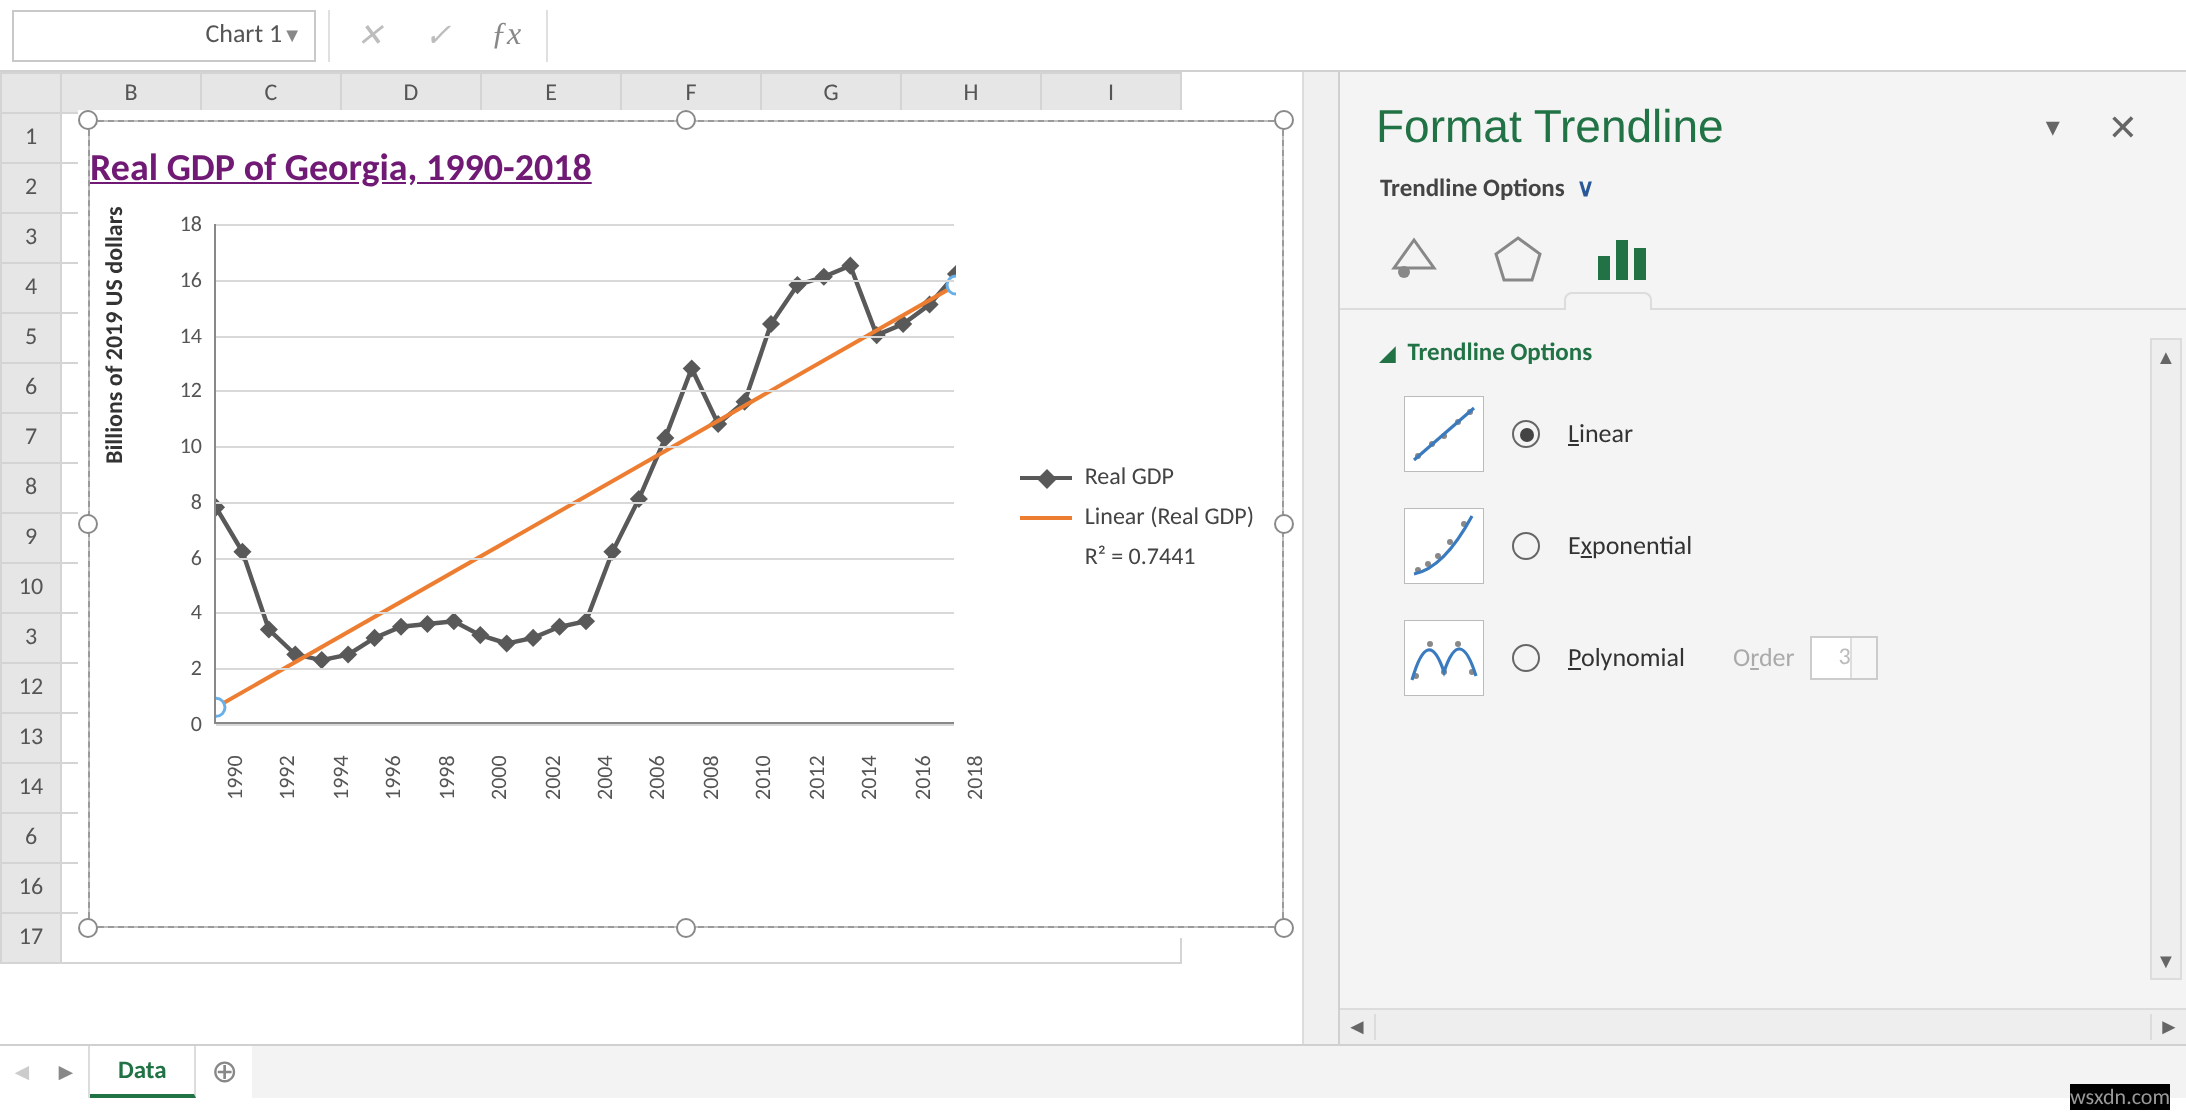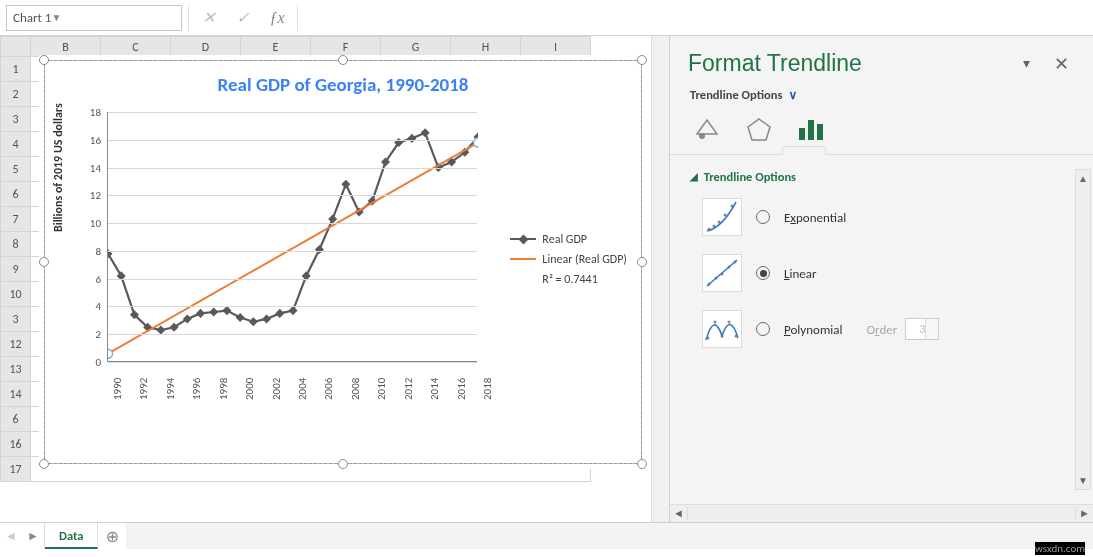--- a/index.html
+++ b/index.html
@@ -18,29 +18,29 @@
   .formula-bar {
     display: flex;
     align-items: center;
     height: 36px;
     border-bottom: 1px solid #d0d0d0;
     background: #fff;
     padding: 4px 6px;
     gap: 6px;
   }
   .name-box {
-    width: 176px;
+    width: 152px;
     height: 26px;
     border: 1px solid #c8c8c8;
     display: flex;
     align-items: center;
     padding: 0 6px;
     font-size: 13px;
     color: #555;
-    justify-content: flex-start;
+    justify-content: flex-end;
   }
   .name-box .drop { color: #888; font-size: 10px; }
   .fx-btn {
     width: 28px; height: 26px;
     display: flex; align-items: center; justify-content: center;
     color: #a0a0a0;
     font-style: italic;
     font-family: "Times New Roman", serif;
     font-size: 16px;
   }
@@ -121,26 +121,26 @@
     background:#fff; border:1px solid #8a8a8a; border-radius:50%;
   }
   .h-nw{top:-6px;left:-6px}.h-ne{top:-6px;right:-6px}
   .h-sw{bottom:-6px;left:-6px}.h-se{bottom:-6px;right:-6px}
   .h-n{top:-6px;left:50%;margin-left:-5px}
   .h-s{bottom:-6px;left:50%;margin-left:-5px}
   .h-w{left:-6px;top:50%;margin-top:-5px}
   .h-e{right:-6px;top:50%;margin-top:-5px}
 
   .chart-title {
-    text-align:center;
     font-weight:bold;
     font-size:19px;
-    color:#3b82f6;
+    color:#701a75;
     padding:12px 0 6px;
     font-family: Calibri, Arial, sans-serif;
+    text-decoration: underline;
   }
   .chart-body {
     position:relative;
     height: 340px;
   }
   .plot-area {
     position:absolute;
     left: 62px;
     top: 10px;
     width: 370px;
@@ -543,43 +543,43 @@
 
     <div class="pane-body">
       <div class="group-title">
         <span class="tri">◢</span>
         <span>Trendline Options</span>
       </div>
 
       <div class="option-row">
         <svg class="opt-icon" viewBox="0 0 40 38">
             <rect x="0" y="0" width="40" height="38" fill="#fff" stroke="#bbb"></rect>
+            <circle cx="7" cy="30" r="1.5" fill="#888"></circle>
+            <circle cx="14" cy="24" r="1.5" fill="#888"></circle>
+            <circle cx="20" cy="20" r="1.5" fill="#888"></circle>
+            <circle cx="27" cy="13" r="1.5" fill="#888"></circle>
+            <circle cx="33" cy="8" r="1.5" fill="#888"></circle>
+            <line x1="5" y1="32" x2="35" y2="6" stroke="#3a7bbf" stroke-width="1.6"></line>
+          </svg>
+        <span class="radio checked"></span>
+        <span class="opt-label"><u>L</u>inear</span>
+      </div>
+
+      <div class="option-row">
+        <svg class="opt-icon" viewBox="0 0 40 38">
+            <rect x="0" y="0" width="40" height="38" fill="#fff" stroke="#bbb"></rect>
             <circle cx="7" cy="31" r="1.5" fill="#888"></circle>
             <circle cx="12" cy="28" r="1.5" fill="#888"></circle>
             <circle cx="17" cy="24" r="1.5" fill="#888"></circle>
             <circle cx="23" cy="17" r="1.5" fill="#888"></circle>
             <circle cx="30" cy="8" r="1.5" fill="#888"></circle>
             <path d="M5 33 Q20 30 34 4" fill="none" stroke="#3a7bbf" stroke-width="1.6"></path>
           </svg>
         <span class="radio"></span>
         <span class="opt-label">E<u>x</u>ponential</span>
-      </div>
-
-      <div class="option-row">
-        <svg class="opt-icon" viewBox="0 0 40 38">
-            <rect x="0" y="0" width="40" height="38" fill="#fff" stroke="#bbb"></rect>
-            <circle cx="7" cy="30" r="1.5" fill="#888"></circle>
-            <circle cx="14" cy="24" r="1.5" fill="#888"></circle>
-            <circle cx="20" cy="20" r="1.5" fill="#888"></circle>
-            <circle cx="27" cy="13" r="1.5" fill="#888"></circle>
-            <circle cx="33" cy="8" r="1.5" fill="#888"></circle>
-            <line x1="5" y1="32" x2="35" y2="6" stroke="#3a7bbf" stroke-width="1.6"></line>
-          </svg>
-        <span class="radio checked"></span>
-        <span class="opt-label"><u>L</u>inear</span>
       </div>
 
 
       <div class="option-row">
         <svg class="opt-icon" viewBox="0 0 40 38">
             <rect x="0" y="0" width="40" height="38" fill="#fff" stroke="#bbb"></rect>
             <circle cx="6" cy="28" r="1.5" fill="#888"></circle>
             <circle cx="13" cy="12" r="1.5" fill="#888"></circle>
             <circle cx="20" cy="26" r="1.5" fill="#888"></circle>
             <circle cx="27" cy="12" r="1.5" fill="#888"></circle>

